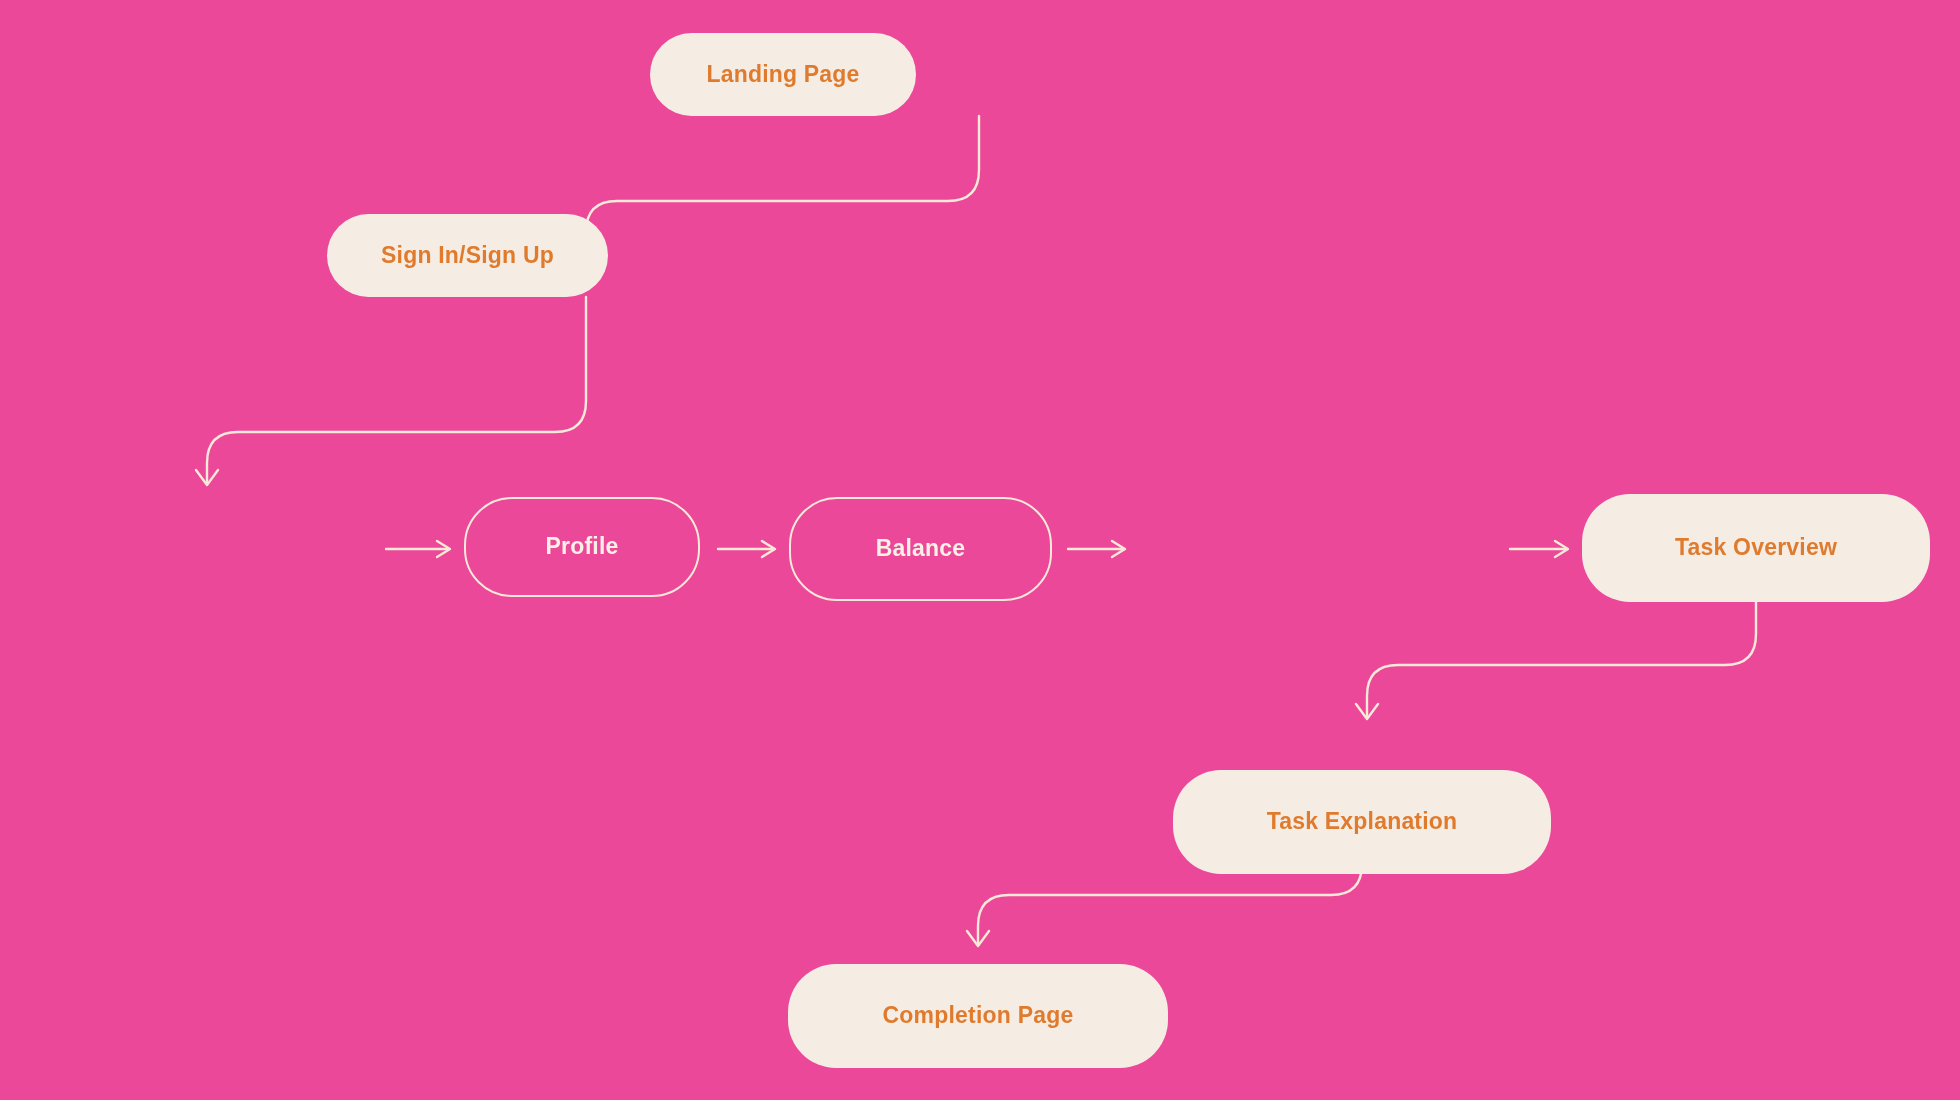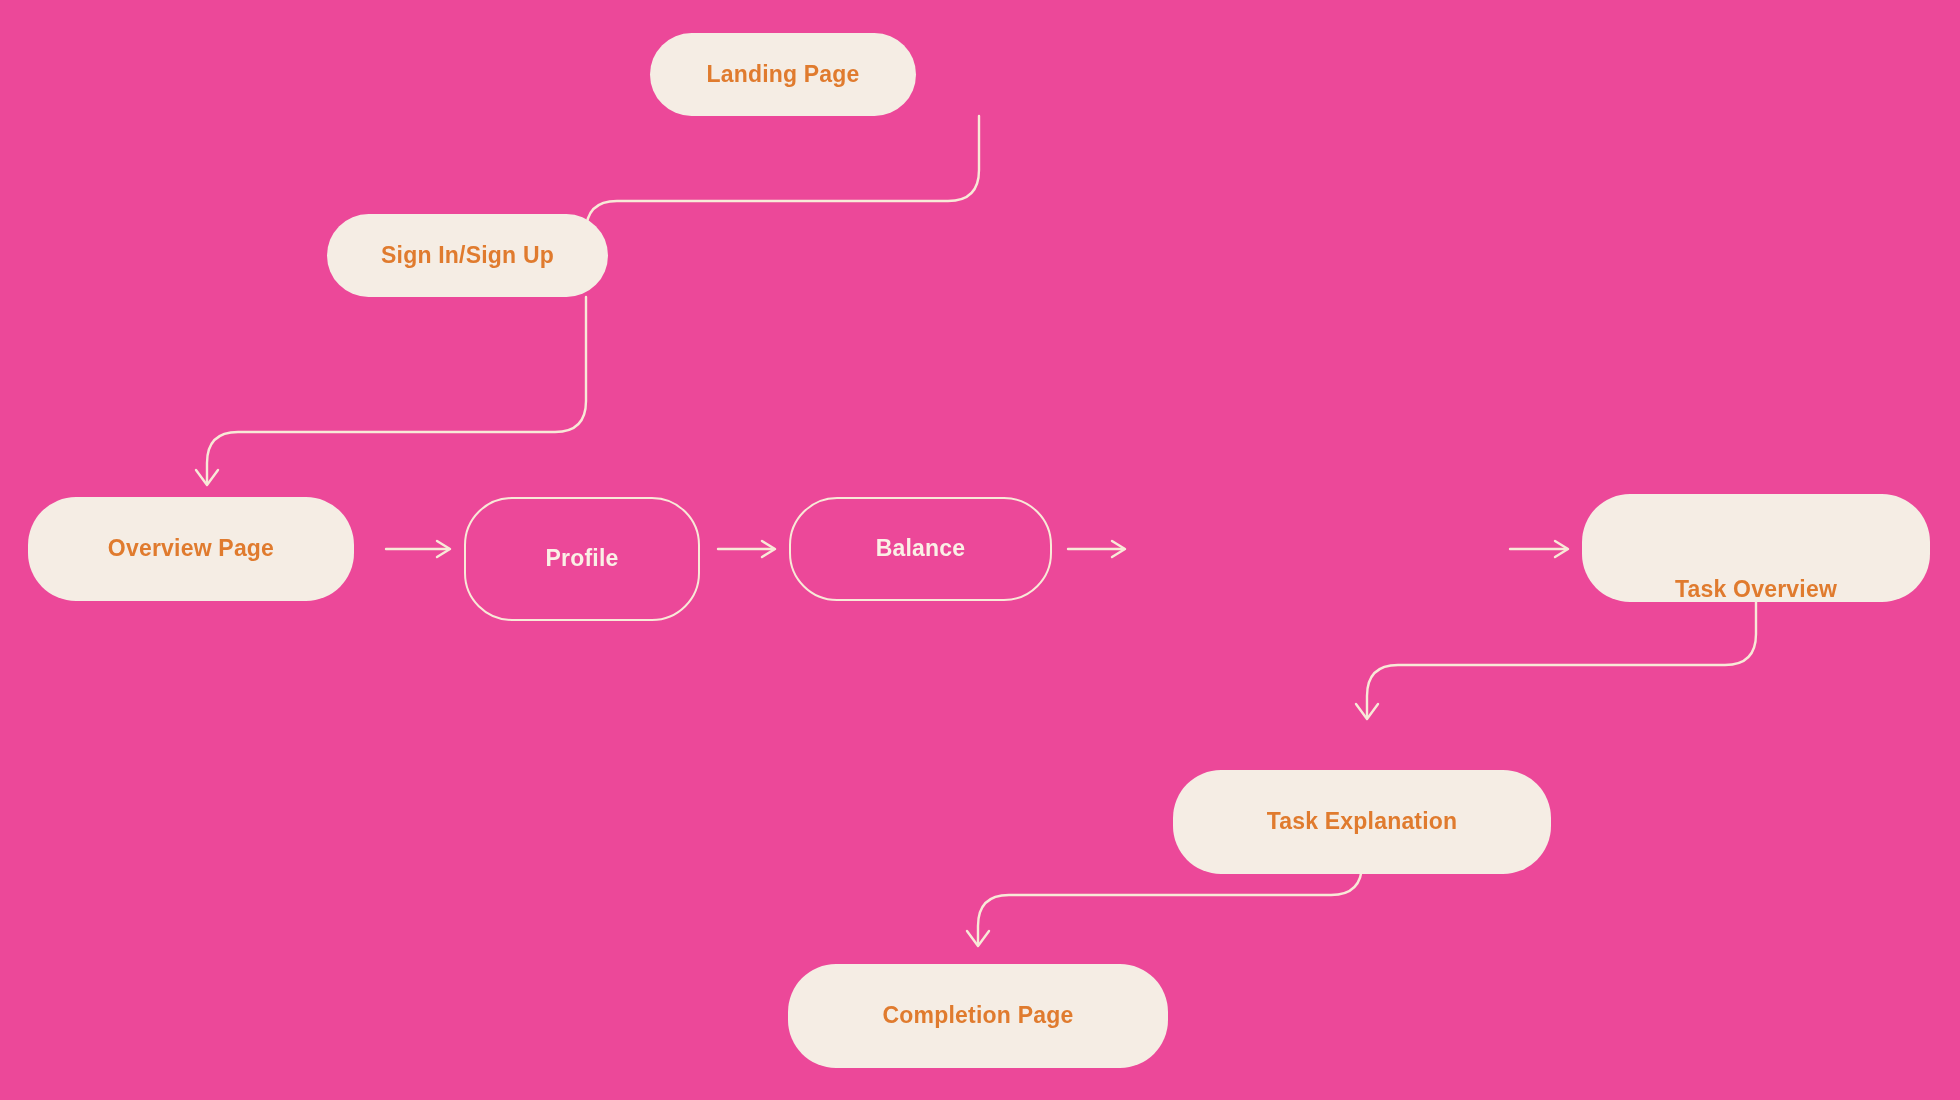--- a/index.html
+++ b/index.html
@@ -124,34 +124,31 @@
   </svg>
 
   <div class="node filled" style="left:650px; top:33px; width:266px; height:83px;">
     <span class="node-label">Landing Page</span>
   </div>
 
   <div class="node filled" style="left:327px; top:214px; width:281px; height:83px;">
     <span class="node-label">Sign In/Sign Up</span>
   </div>
 
-  <div class="node filled" style="left:28px; top:497px; width:326px; height:104px;">
-    <span class="node-label">Overview Page</span>
-  </div>
 
-  <div class="node outlined" style="left:464px; top:497px; width:236px; height:124px;">
+  <div class="node outlined" style="left:464px; top:497px; width:236px; height:100px;">
     <span class="node-label">Profile</span>
   </div>
 
   <div class="node outlined" style="left:789px; top:497px; width:263px; height:104px;">
     <span class="node-label">Balance</span>
   </div>
 
 
-  <div class="node filled" style="left:1582px; top:494px; width:348px; height:108px;align-items:flex-end;">
+  <div class="node filled" style="left:1582px; top:494px; width:348px; height:108px;">
     <span class="node-label">Task Overview</span>
   </div>
 
   <div class="node filled" style="left:1173px; top:726px; width:378px; height:104px;margin-top:44px;">
     <span class="node-label">Task Explanation</span>
   </div>
 
   <div class="node filled" style="left:788px; top:953px; width:380px; height:104px;margin-top:11px;">
     <span class="node-label">Completion Page</span>
   </div>

